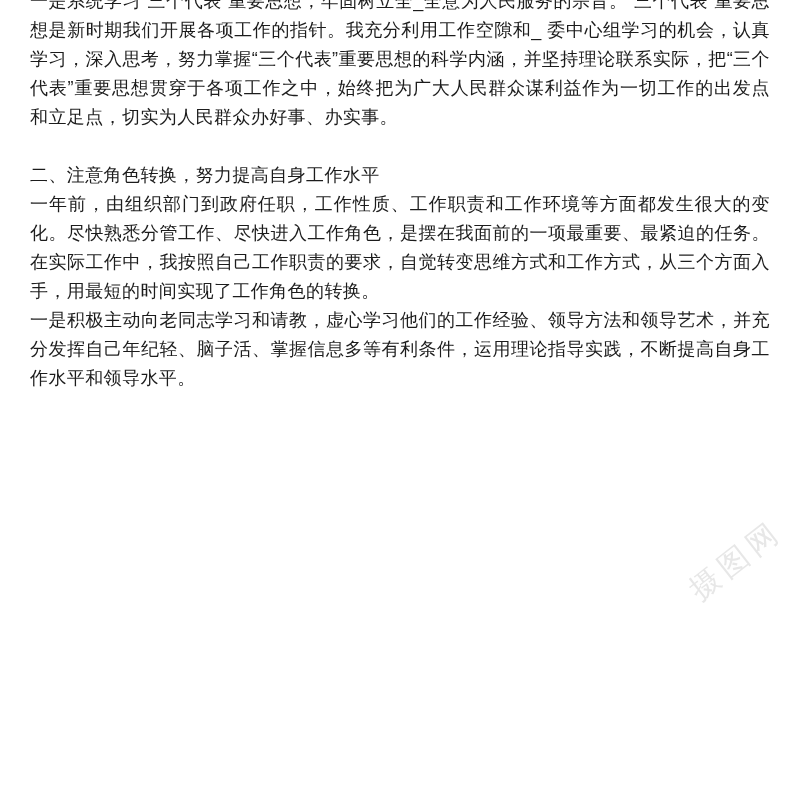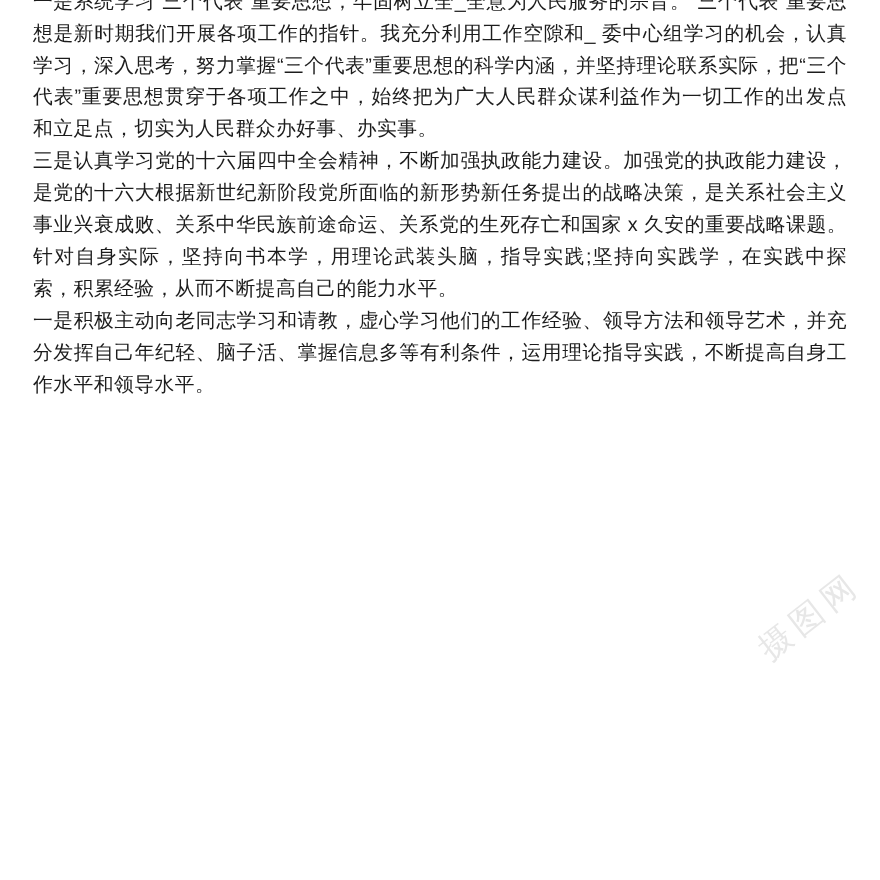--- a/index.html
+++ b/index.html
@@ -63,21 +63,22 @@
 
 <div class="page">
 
   <div class="watermark">摄图网</div>
 
   <div class="content">
 
     <p class="para">一是系统学习“三个代表”重要思想，牢固树立全_全意为人民服务的宗旨。“三个代表”重要思想是新时期我们开展各项工作的指针。我充分利用工作空隙和_ 委中心组学习的机会，认真学习，深入思考，努力掌握“三个代表”重要思想的科学内涵，并坚持理论联系实际，把“三个代表”重要思想贯穿于各项工作之中，始终把为广大人民群众谋利益作为一切工作的出发点和立足点，切实为人民群众办好事、办实事。</p>
 
 
-    <p class="para">三是认真学习党的十六届四中全会精神，不断加强执政能力建设。加强党的执政能力建设，是党的十六大根据新世纪新阶段党所面临的新形势新任务提出的战略决策，是关系社会主义事业兴衰成败、关系中华民族前途命运、关系党的生死存亡和国家 x 久安的重要战略课题。针对自身实际，坚持向书本学，用理论武装头脑，指导实践;坚持向实践学，在实践中探索，积累经验，从而不断提高自己的能力水平。</p>
 
 
+    <h2 class="section-heading">二、注意角色转换，努力提高自身工作水平</h2>
 
+    <p class="para">一年前，由组织部门到政府任职，工作性质、工作职责和工作环境等方面都发生很大的变化。尽快熟悉分管工作、尽快进入工作角色，是摆在我面前的一项最重要、最紧迫的任务。在实际工作中，我按照自己工作职责的要求，自觉转变思维方式和工作方式，从三个方面入手，用最短的时间实现了工作角色的转换。</p>
 
     <p class="para">一是积极主动向老同志学习和请教，虚心学习他们的工作经验、领导方法和领导艺术，并充分发挥自己年纪轻、脑子活、掌握信息多等有利条件，运用理论指导实践，不断提高自身工作水平和领导水平。</p>
 
   </div>
 </div>
 
 </body></html>

